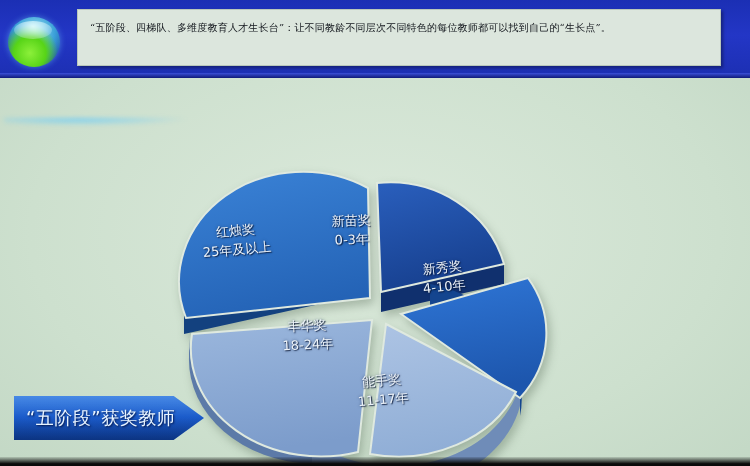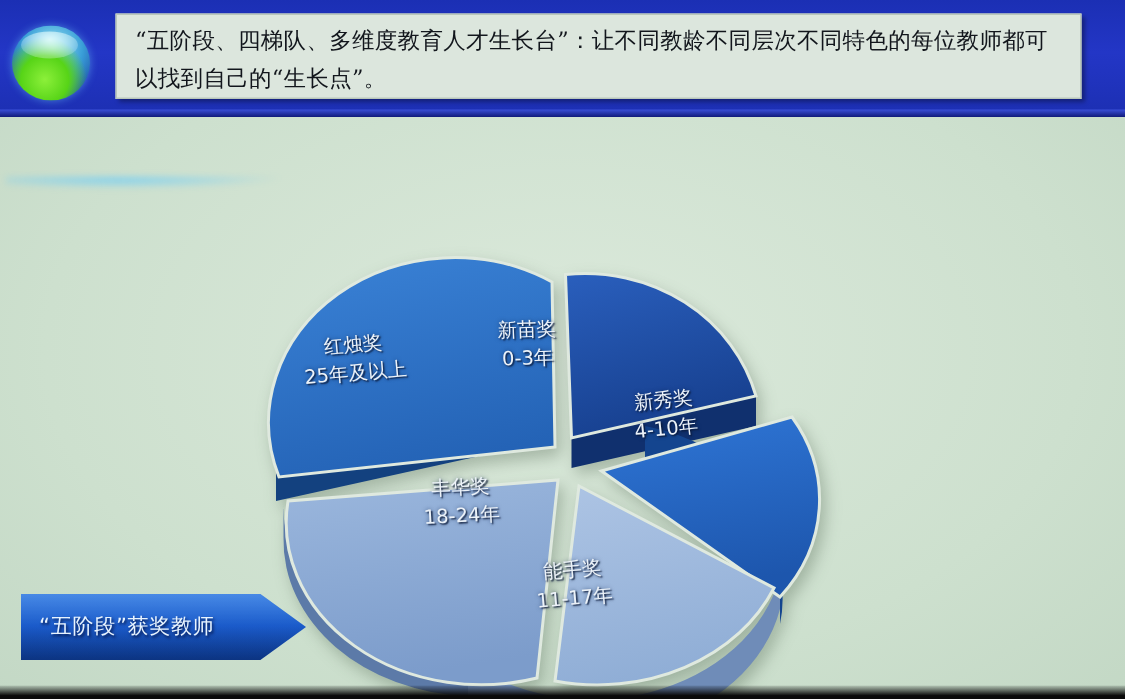--- a/index.html
+++ b/index.html
@@ -69,21 +69,21 @@
     width: 644px;
     height: 57px;
     background: #dce6dd;
     border: 1px solid #b9c7ba;
     box-sizing: border-box;
     padding: 5px 10px 4px 12px;
     box-shadow: 2px 2px 3px rgba(0,0,0,0.35);
   }
   .header-text {
     margin: 0;
-    font-size: 15px;
+    font-size: 10px;
     line-height: 25px;
     color: #12161c;
     letter-spacing: 0.2px;
     font-family: "DejaVu Serif", "Liberation Serif", serif;
     white-space: pre-wrap;
   }
 
   
   .stage {
     position: absolute;
@@ -163,21 +163,21 @@
     clip-path: polygon(0% 0%, 84% 0%, 100% 50%, 84% 100%, 0% 100%);
     pointer-events: none;
   }
   .banner-text {
     position: relative;
     z-index: 2;
     width: 100%;
     padding-left: 12px;
     box-sizing: border-box;
     color: #e8f4ff;
-    font-size: 14px;
+    font-size: 18px;
     letter-spacing: 0.5px;
     text-shadow: 1px 1px 2px rgba(0,10,50,0.85);
     font-family: "DejaVu Sans", "Liberation Sans", sans-serif;
   }
   .banner-glow {
     position: absolute;
     left: 4px;
     top: 40px;
     width: 186px;
     height: 8px;

